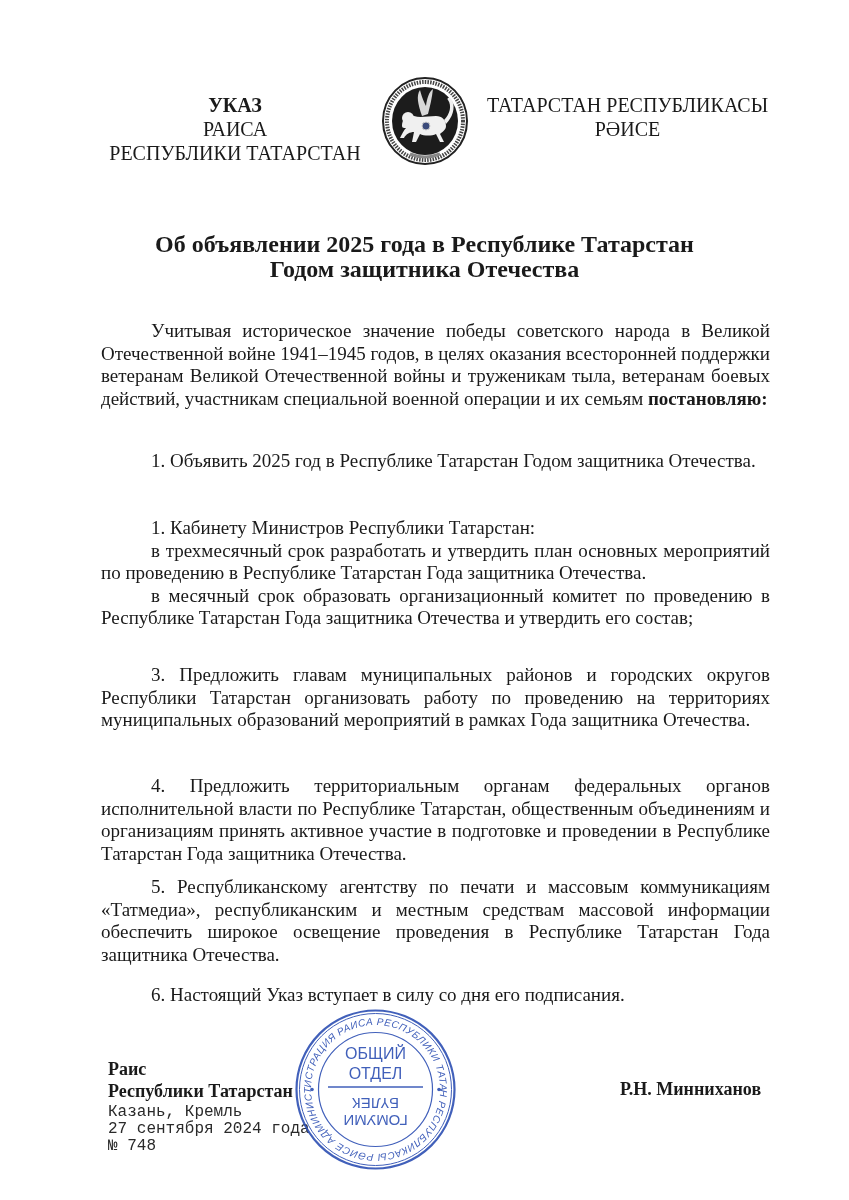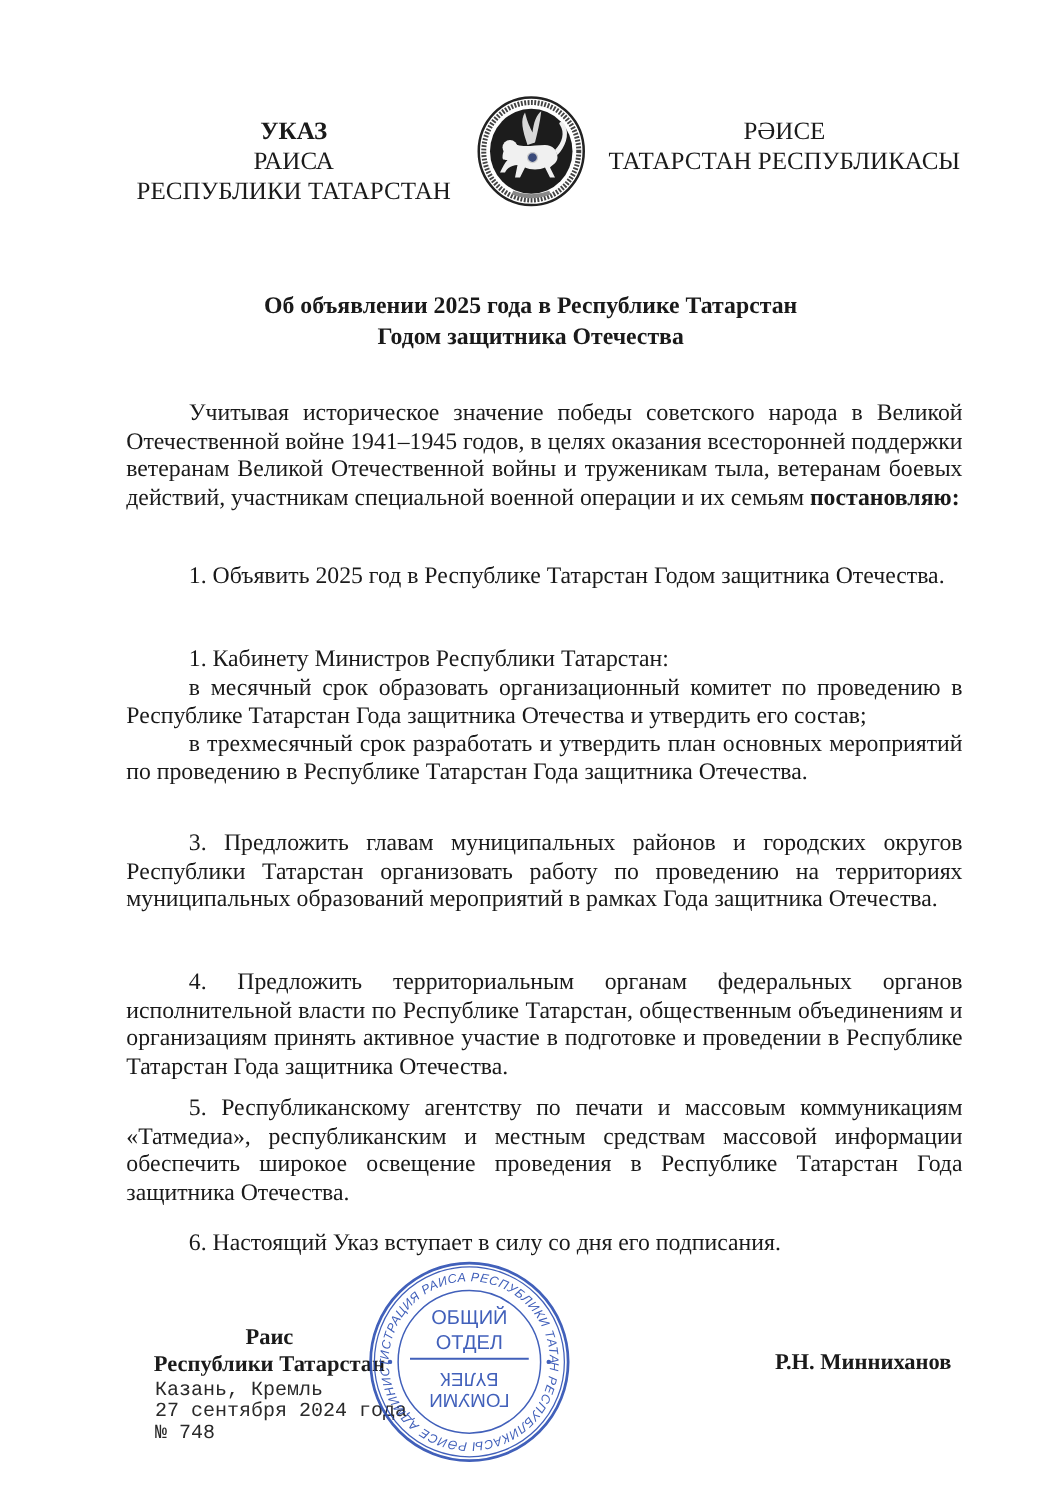--- a/index.html
+++ b/index.html
@@ -31,52 +31,50 @@
       width: 90px;
       height: 90px;
     }
     .title {
       position: absolute;
       left: 100px;
       width: 649px;
       top: 232px;
       text-align: center;
       font-weight: bold;
-      font-size: 19px;
+      font-size: 24px;
       line-height: 25px;
     }
     .para { position: absolute; left: 101px; width: 669px; font-size: 19px; line-height: 22.6px; text-align: justify; }
     .para p { margin: 0; text-indent: 50px; }
     .sig-left {
       position: absolute;
       left: 108px;
       top: 1058px;
       width: 215px;
-      text-align: center;
       font-weight: bold;
       font-size: 18px;
       line-height: 22px;
     }
     .sig-right {
       position: absolute;
       left: 620px;
       top: 1078px;
       font-weight: bold;
       font-size: 18px;
       line-height: 22px;
     }
     .place-date {
       position: absolute;
       left: 108px;
       top: 1104px;
       font-family: "Liberation Mono", monospace;
       font-size: 16px;
       line-height: 17px;
       color: #2a2a2a;
-      margin-left: 16px;
     }
     .stamp {
       position: absolute;
       left: 293px;
       top: 1007px;
       width: 165px;
       height: 165px;
       opacity: 0.9;
     }
   </style>
@@ -103,41 +101,41 @@
 
     <path d="M64 44 C70 38, 72 30, 68 24 C66 22, 70 20, 72 24 C76 32, 72 42, 66 48 Z" fill="#f0f0f0"></path>
 
     <circle cx="46" cy="50" r="4" fill="#3a4a7a" stroke="#ccc" stroke-width="1"></circle>
 
     <path d="M30 78 Q45 84 60 78" fill="none" stroke="#888" stroke-width="3"></path>
   </svg>
 </div>
 
 <div class="header-right">
+  <div>ТАТАРСТАН РЕСПУБЛИКАСЫ</div>
   <div>РӘИСЕ</div>
-  <div>ТАТАРСТАН РЕСПУБЛИКАСЫ</div>
 </div>
 
 <div class="title">
   <div>Об объявлении 2025 года в Республике Татарстан</div>
   <div>Годом защитника Отечества</div>
 </div>
 
 <div class="para" style="top:320px;">
   <p><span>Учитывая историческое значение победы советского народа в Великой Отечественной войне 1941–1945 годов, в целях оказания всесторонней поддержки ветеранам Великой Отечественной войны и труженикам тыла, ветеранам боевых действий, участникам специальной военной операции и их семьям </span><b>постановляю:</b></p>
 </div>
 
 <div class="para" style="top:450px;">
   <p>1. Объявить 2025 год в Республике Татарстан Годом защитника Отечества.</p>
 </div>
 
 <div class="para" style="top:517px;">
   <p>1. Кабинету Министров Республики Татарстан:</p>
+  <p>в трехмесячный срок разработать и утвердить план основных мероприятий по проведению в Республике Татарстан Года защитника Отечества.</p>
   <p>в месячный срок образовать организационный комитет по проведению в Республике Татарстан Года защитника Отечества и утвердить его состав;</p>
-  <p>в трехмесячный срок разработать и утвердить план основных мероприятий по проведению в Республике Татарстан Года защитника Отечества.</p>
 </div>
 
 <div class="para" style="top:664px;">
   <p>3. Предложить главам муниципальных районов и городских округов Республики Татарстан организовать работу по проведению на территориях муниципальных образований мероприятий в рамках Года защитника Отечества.</p>
 </div>
 
 <div class="para" style="top:775px;">
   <p>4. Предложить территориальным органам федеральных органов исполнительной власти по Республике Татарстан, общественным объединениям и организациям принять активное участие в подготовке и проведении в Республике Татарстан Года защитника Отечества.</p>
 </div>
 

